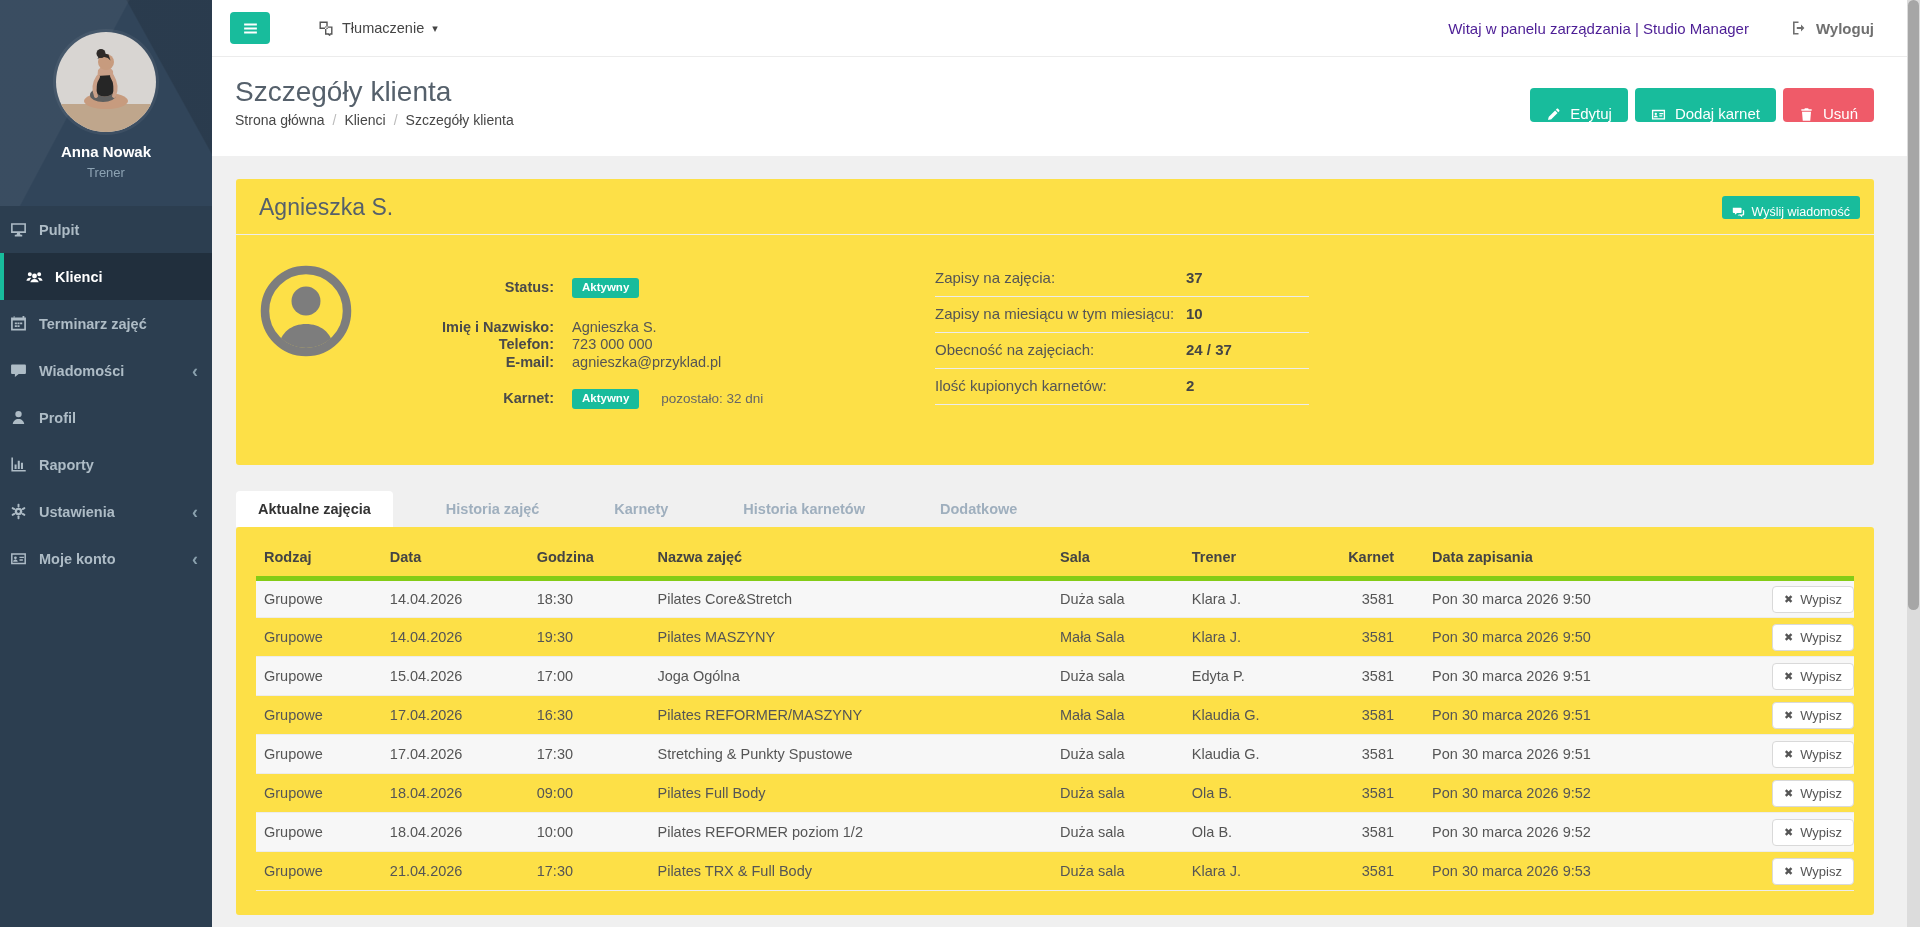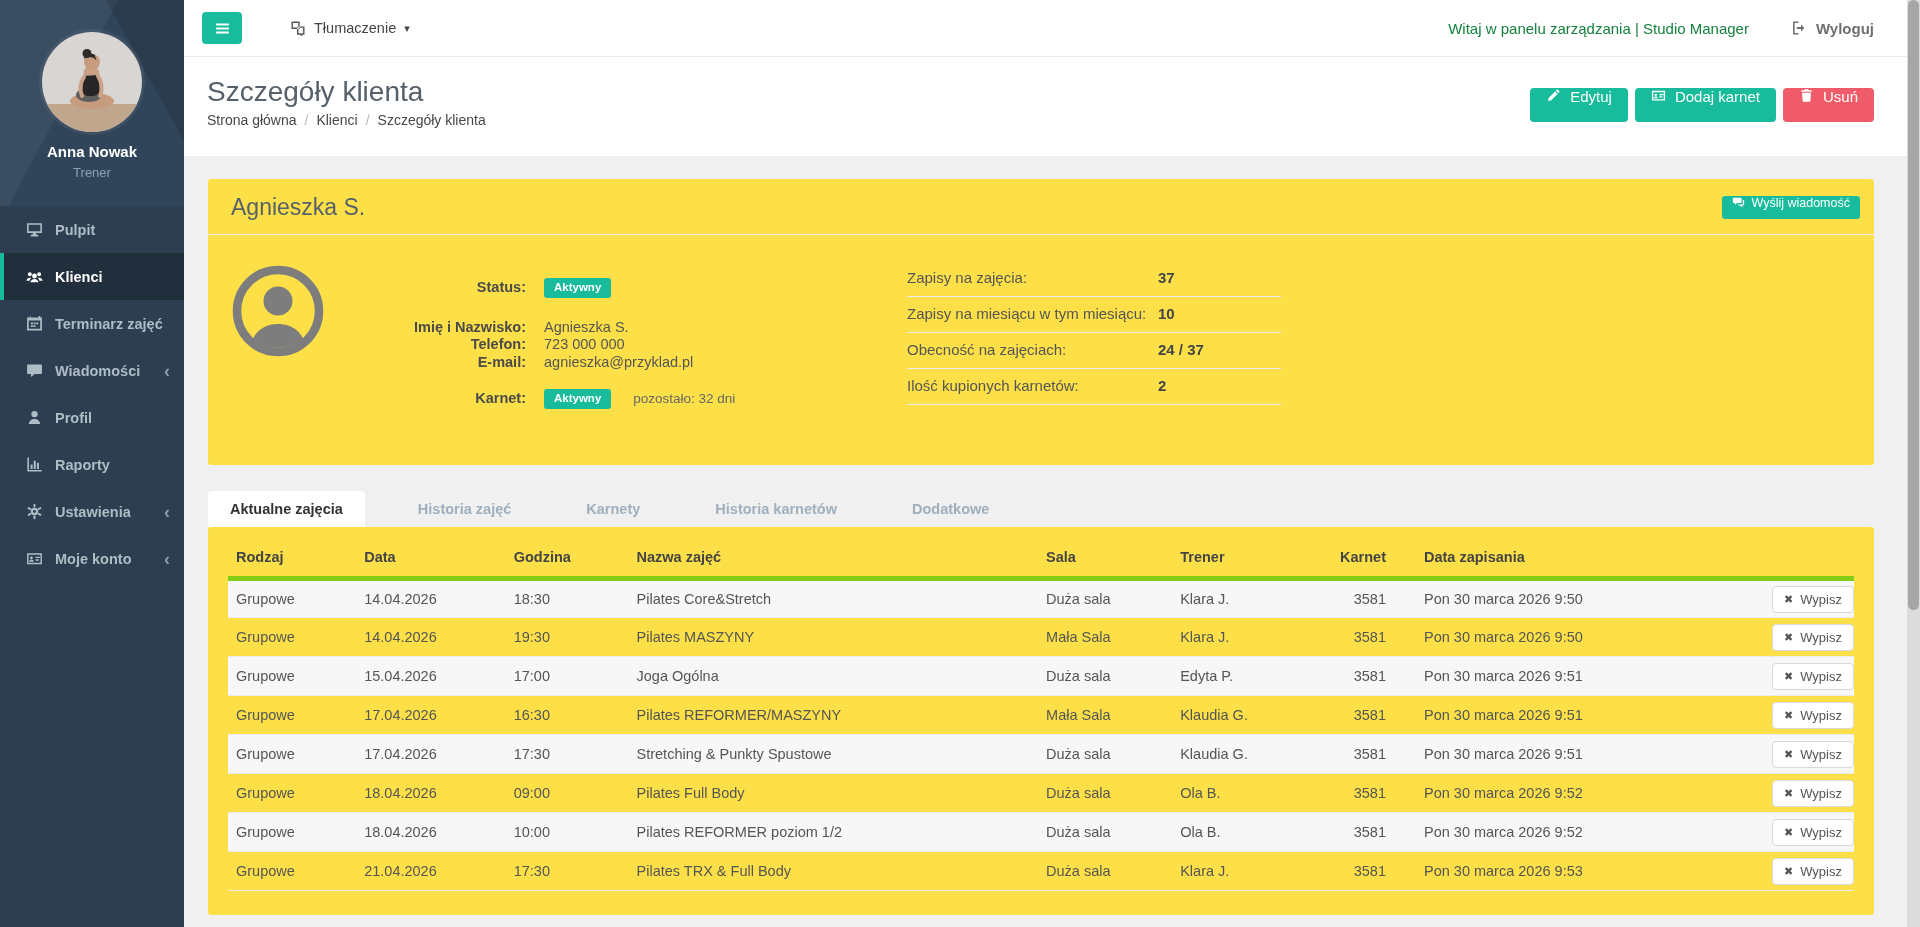--- a/index.html
+++ b/index.html
@@ -2,60 +2,60 @@
 <html lang="pl"><head>
 <meta charset="utf-8">
 <title>Szczegóły klienta</title>
 <style>
   * { box-sizing:border-box; margin:0; padding:0; }
   html,body { width:1920px; height:927px; overflow:hidden;
     font-family:"Liberation Sans","DejaVu Sans",sans-serif; background:#f0f0f0; }
   .app { display:flex; width:100%; height:100%; position:relative; }
 
   
-  .sidebar { width:184px; flex:none; background:#2c3e50; position:relative; z-index:2; }
+  .sidebar { width:212px; flex:none; background:#2c3e50; position:relative; z-index:2; }
   .profile { height:206px; padding-top:32px; text-align:center;
     background:
       linear-gradient(118deg, rgba(255,255,255,.045) 0%, rgba(255,255,255,.045) 40%, transparent 40.5%),
       linear-gradient(241deg, rgba(0,0,0,.14) 0%, rgba(0,0,0,.14) 26%, transparent 26.5%),
       #31455a; }
   .side-avatar { width:100px; height:100px; border-radius:50%; overflow:hidden; margin:0 auto; display:block;
     box-shadow:0 0 0 3px rgba(255,255,255,.06); }
   .profile .name { margin-top:11px; color:#ffffff; font-size:15px; font-weight:bold; }
   .profile .role { margin-top:5px; color:#8da3b3; font-size:13px; }
 
-  .menu-item { height:47px; display:flex; align-items:center; padding:0 14px 0 26px;
+  .menu-item { height:47px; display:flex; align-items:center; padding:0 14px 0 10px;
     color:#aebcc6; font-size:14.5px; font-weight:600; cursor:pointer; }
   .menu-item .ic { width:17px; height:17px; margin-right:12px; flex:none; }
   .menu-item.active { background:#212f3d; color:#ffffff; border-left:4px solid #18bc9c; padding-left:22px; }
   .menu-item .chev { margin-left:auto; color:#8aa0ad; font-size:18px; line-height:1; }
 
   
   .main { flex:1; min-width:0; display:flex; flex-direction:column; }
   .topbar { height:57px; flex:none; background:#fff; border-bottom:1px solid #ececec;
     display:flex; align-items:center; padding:0 46px 0 18px; }
   .hamburger { width:40px; height:32px; background:#18bc9c; border:none; border-radius:4px;
     display:flex; align-items:center; justify-content:center; color:#fff; cursor:pointer; }
   .hamburger .ic { width:17px; height:17px; }
   .translate { margin-left:48px; display:flex; align-items:center; gap:8px;
     color:#454545; font-size:14.5px; cursor:pointer; }
   .translate .ic { width:16px; height:16px; color:#555; }
   .translate .caret { font-size:11px; color:#454545; }
   .topspacer { flex:1; }
-  .welcome { color:#15803d; font-size:15px; }
+  .welcome { color:#4c1d95; font-size:15px; }
   .logout { margin-left:42px; display:flex; align-items:center; gap:9px;
     color:#6f6f6f; font-size:15px; font-weight:600; text-decoration:none; cursor:pointer; }
   .logout .ic { width:16px; height:16px; }
 
   .pagehead { background:#fff; padding:19px 46px 28px 23px; position:relative; flex:none; }
   .pagehead h1 { font-size:28px; font-weight:400; color:#55606b; }
   .breadcrumb { margin-top:4px; font-size:14px; color:#474747; }
   .breadcrumb .sep { color:#bbb; margin:0 8px; }
   .actions { position:absolute; right:46px; top:31px; display:flex; gap:7px; }
-  .btn { display:inline-flex; align-items:flex-start; gap:9px; border:none; border-radius:4px;
+  .btn { display:inline-flex; align-items:flex-end; gap:9px; border:none; border-radius:4px;
     color:#fff; font-size:15px; height:34px; padding:0 16px; cursor:pointer;
     font-family:inherit; }
   .btn .ic { width:15px; height:15px; }
   .btn-teal { background:#18bc9c; }
   .btn-red  { background:#ef5b69; }
 
   .content { flex:1; padding:23px 46px 0 24px; overflow:hidden; }
   .panel { background:#fde047; border-radius:3px; }
 
   

